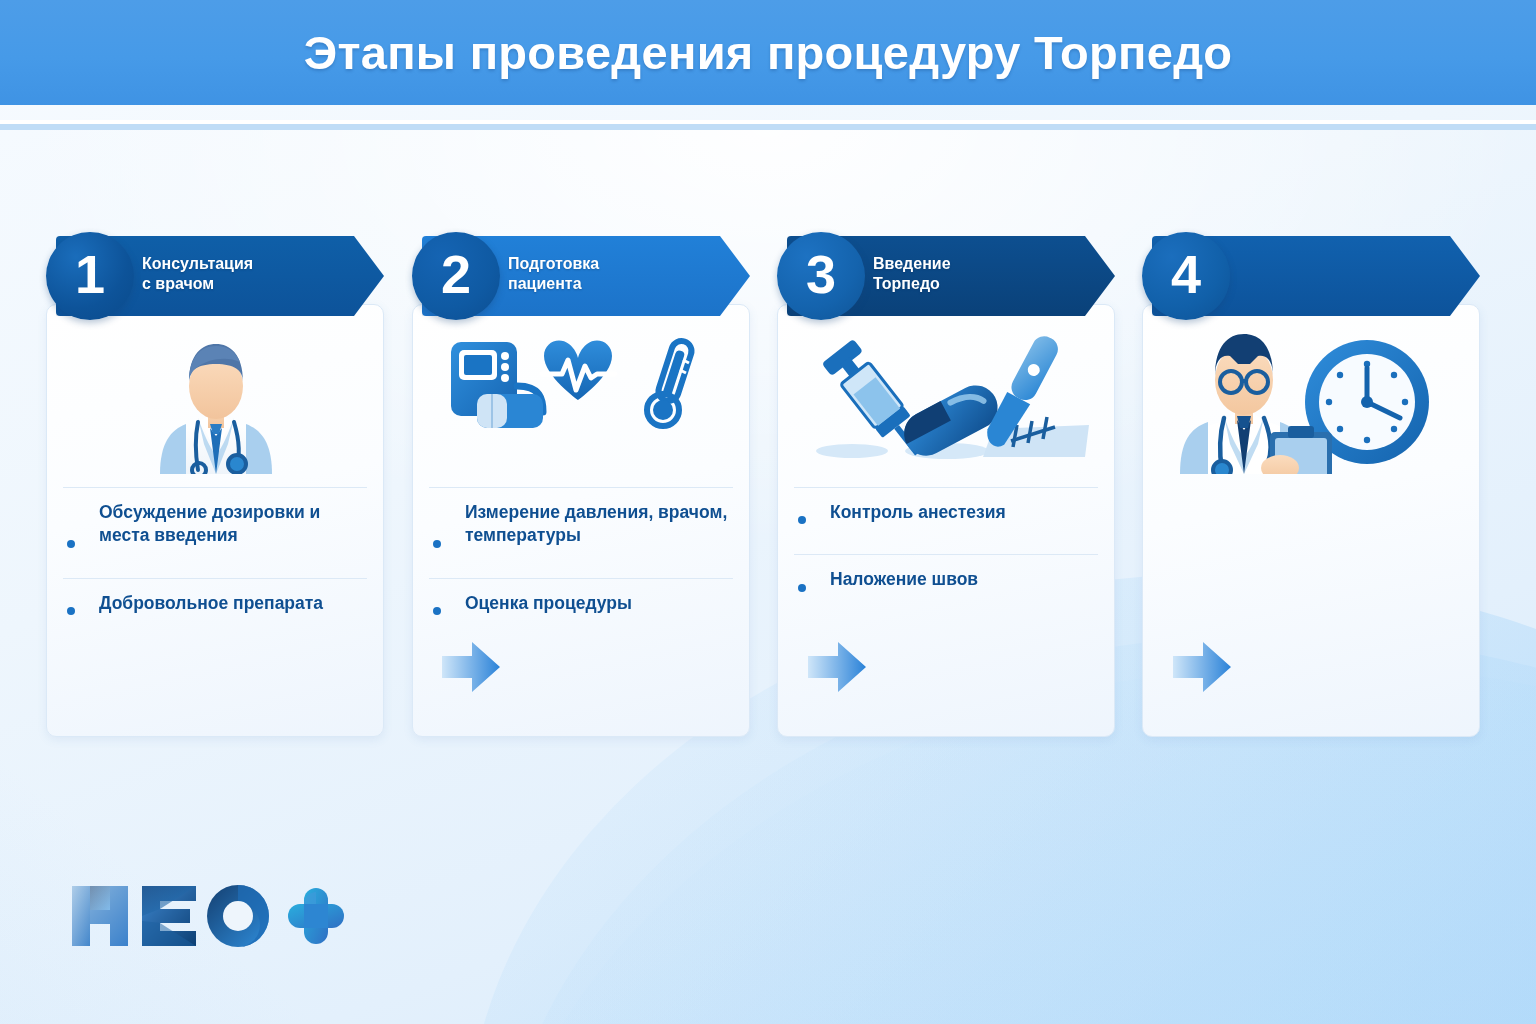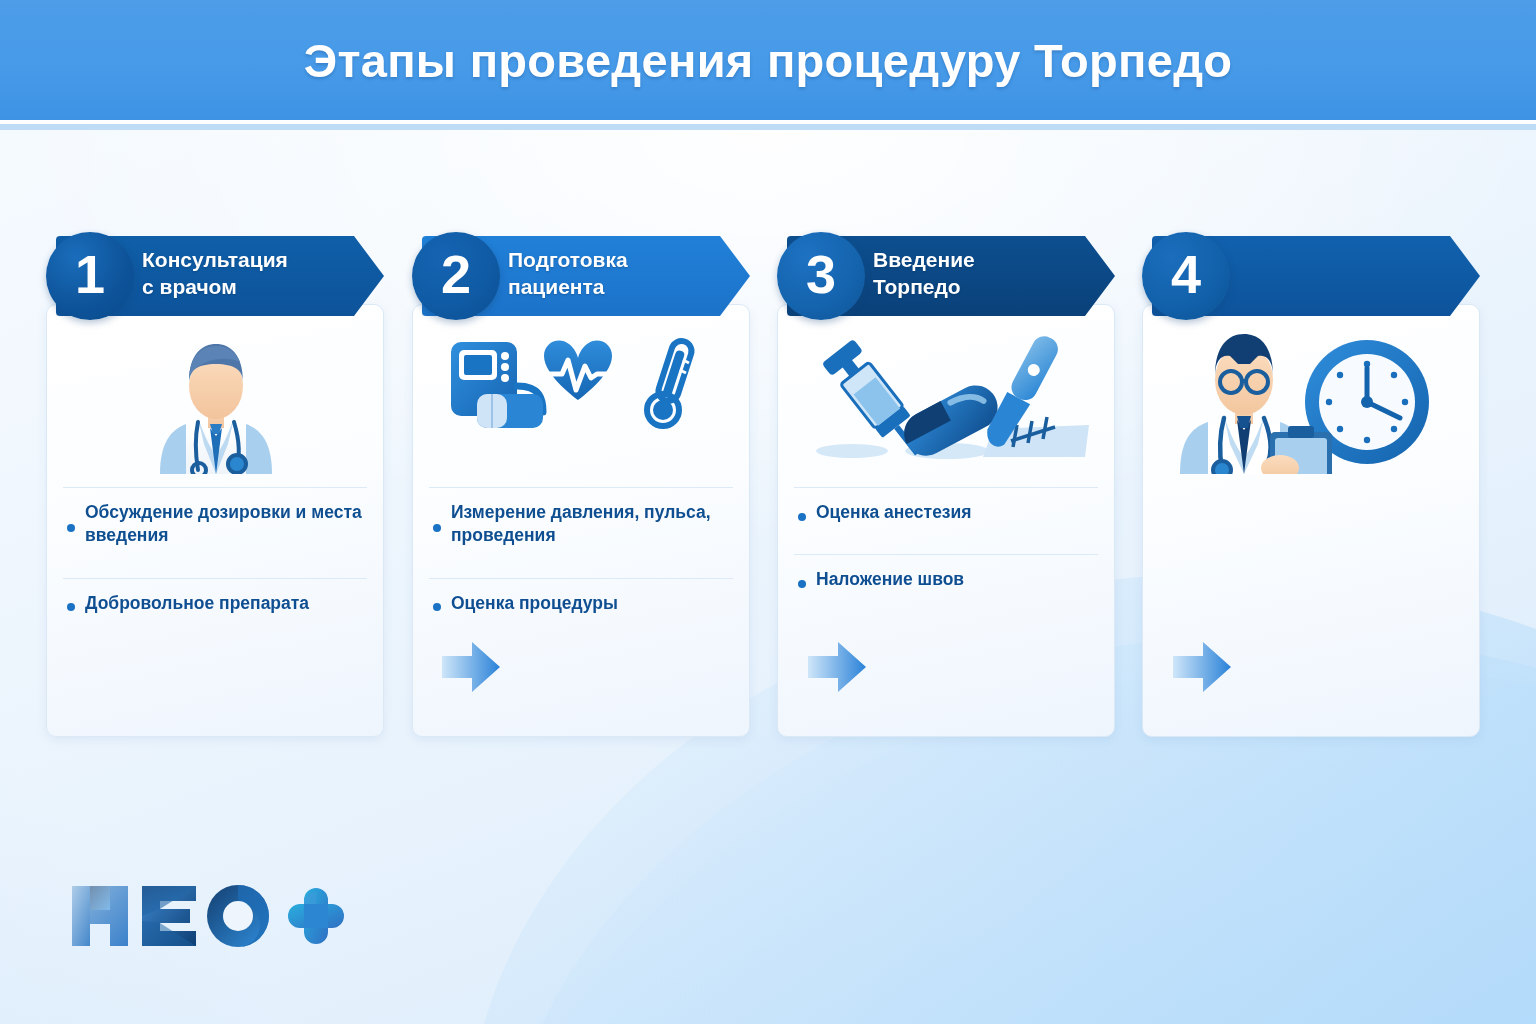--- a/index.html
+++ b/index.html
@@ -53,21 +53,21 @@
     left: 0; top: 128px;
     width: 1536px; height: 420px;
     background: radial-gradient(ellipse at 50% 0%, rgba(255,255,255,0.95) 0%, rgba(255,255,255,0.0) 70%);
     pointer-events: none;
   }
 
   
   .titlebar {
     position: absolute;
     left: 0; top: 0;
-    width: 1536px; height: 120px;
+    width: 1536px; height: 105px;
     background: linear-gradient(180deg, #4d9de8 0%, #469ae8 55%, #3f93e4 100%);
     display: flex;
     align-items: center;
     justify-content: center;
     box-sizing: border-box;
   }
   .titlebar-text {
     color: #ffffff;
     font-size: 47px;
     font-weight: bold;
@@ -165,21 +165,21 @@
   .ribbon-2 .ribbon-num { background: radial-gradient(circle at 34% 28%, #1564b3 0%, #0f5aa3 60%, #0c4e92 100%); }
   .ribbon-3 .ribbon-num { background: radial-gradient(circle at 34% 28%, #1d72c2 0%, #1463ad 60%, #0f5496 100%); }
   .ribbon-4 .ribbon-num { background: radial-gradient(circle at 34% 28%, #1b6ebd 0%, #1160a9 60%, #0d5295 100%); }
 
   .ribbon-title {
     position: absolute;
     left: 96px;
     top: 50%;
     transform: translateY(-50%);
     color: #ffffff;
-    font-size: 21px;
+    font-size: 16px;
     font-weight: bold;
     line-height: 1.28;
     z-index: 5;
     white-space: pre-line;
     text-shadow: 0 1px 2px rgba(10,45,90,0.35);
   }
 
   
   .card-icon {
     position: absolute;
@@ -195,22 +195,22 @@
   
   .bullets {
     position: absolute;
     left: 16px;
     right: 16px;
     top: 182px;
     border-top: 1px solid #dce9f6;
   }
   .bullet {
     display: flex;
-    align-items: center;
-    gap: 10px;
+    align-items: flex-end;
+    gap: 24px;
     padding: 13px 4px 30px 4px;
     border-bottom: 1px solid #dce9f6;
   }
   .bullet:last-child { border-bottom: none; }
   .bullet-dot {
     flex: 0 0 auto;
     width: 8px;
     height: 8px;
     border-radius: 50%;
     background: #1a72c4;
@@ -345,21 +345,21 @@
             <rect x="233" y="16" width="9" height="48" rx="4" fill="#1a74c4" transform="rotate(18 238 37)"></rect>
             <circle cx="226" cy="76" r="16" fill="none" stroke="#1a74c4" stroke-width="6"></circle>
             <circle cx="226" cy="76" r="10" fill="#1a74c4"></circle>
             <line x1="246" y1="26" x2="252" y2="29" stroke="#ffffff" stroke-width="3"></line>
             <line x1="243" y1="36" x2="249" y2="39" stroke="#ffffff" stroke-width="3"></line>
           </svg>
         </div>
         <div class="bullets">
           <div class="bullet">
             <span class="bullet-dot"></span>
-            <span class="bullet-text">Измерение давления, пульса, проведения</span>
+            <span class="bullet-text">Измерение давления, врачом, температуры</span>
           </div>
           <div class="bullet">
             <span class="bullet-dot"></span>
             <span class="bullet-text">Оценка процедуры</span>
           </div>
         </div>
       </div>
       <div class="ribbon ribbon-2">
         <div class="ribbon-bar"></div>
         <div class="ribbon-num">2</div>
@@ -410,21 +410,21 @@
             <g transform="rotate(28 230 60)">
               <rect x="214" y="4" width="26" height="68" rx="12" fill="url(#sc3)"></rect>
               <circle cx="227" cy="40" r="6" fill="#ffffff"></circle>
               <path d="M214 72 L240 72 L236 120 C230 130 218 126 214 114 Z" fill="#2a86d4"></path>
             </g>
           </svg>
         </div>
         <div class="bullets">
           <div class="bullet">
             <span class="bullet-dot"></span>
-            <span class="bullet-text">Оценка анестезия</span>
+            <span class="bullet-text">Контроль анестезия</span>
           </div>
           <div class="bullet">
             <span class="bullet-dot"></span>
             <span class="bullet-text">Наложение швов</span>
           </div>
         </div>
       </div>
       <div class="ribbon ribbon-3">
         <div class="ribbon-bar"></div>
         <div class="ribbon-num">3</div>

